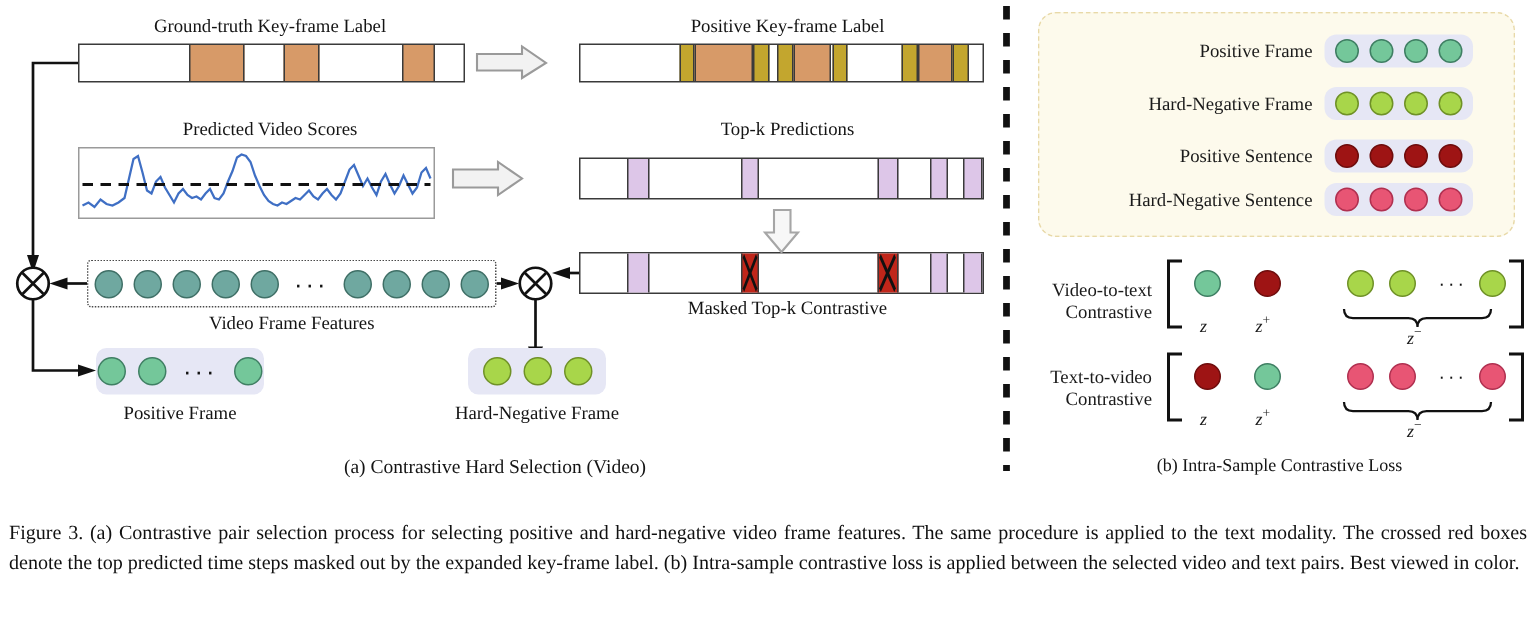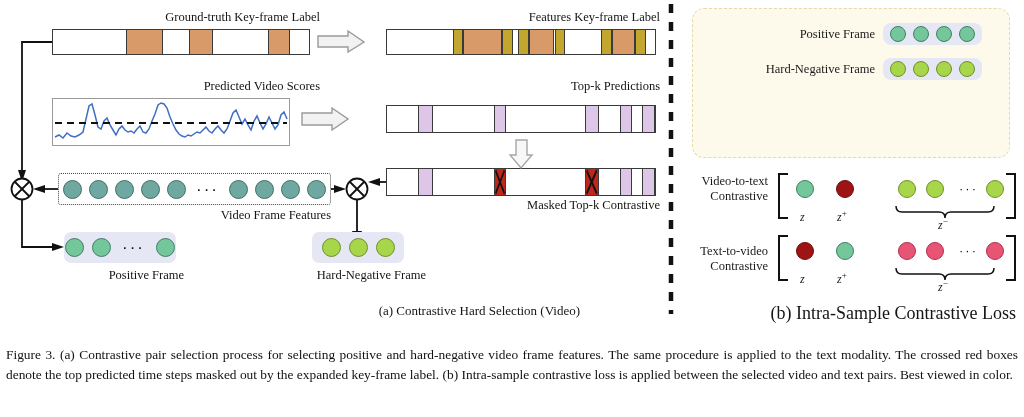--- a/index.html
+++ b/index.html
@@ -1,21 +1,21 @@
 <!DOCTYPE html>
 <html><head>
 <meta charset="utf-8">
 <style>
   html,body{margin:0;padding:0;background:#ffffff;}
   body{width:1024px;height:417px;font-family:"Liberation Serif",serif;color:#1a1a1a;}
   #root{position:relative;width:1024px;height:417px;overflow:hidden;}
 
   .abs{position:absolute;}
   .lbl{font-family:"Liberation Serif",serif;font-size:12.5px;color:#141414;white-space:nowrap;}
-  .lbl-c{text-align:right;}
+  .lbl-c{text-align:center;}
 
   
   .track{position:absolute;box-sizing:border-box;border:1.6px solid #3a3a3a;background:#fff;}
   .seg{position:absolute;top:0;bottom:0;box-sizing:border-box;}
 
   
   .plotbox{position:absolute;box-sizing:border-box;border:1.5px solid #9a9a9a;background:#fff;}
 
   
   .chipbox{position:absolute;box-sizing:border-box;display:flex;align-items:center;justify-content:center;}
@@ -60,21 +60,21 @@
 
     <div class="abs lbl lbl-c" style="left:40px;top:79px;width:280px;">Predicted Video Scores</div>
 
     <div class="plotbox" style="left:52px;top:98px;width:238px;height:48px;">
       <svg width="235" height="45" viewBox="0 0 235 45">
         <polyline fill="none" stroke="#3f6fc4" stroke-width="1.5" points="2,38 6,36 10,39 14,34 18,37 22,38 26,36 30,33 33,20 36,7 39,5 42,16 45,28 48,30 51,22 54,19 57,26 60,31 63,36 66,30 69,27 72,31 75,33 78,32 81,34 84,30 87,27 90,33 93,34 96,30 99,22 102,15 105,6 108,4 111,5 114,9 117,18 120,25 123,31 126,35 129,37 132,38 135,36 138,37 141,35 144,33 147,34 150,31 153,28 156,32 159,34 162,30 165,27 168,31 171,34 174,30 177,22 180,14 183,11 186,18 189,25 192,20 195,26 198,31 201,22 204,17 207,24 210,30 213,25 216,18 219,24 222,30 225,26 228,16 231,13 234,20"></polyline>
         <line x1="2" y1="24" x2="234" y2="24" stroke="#111" stroke-width="2" stroke-dasharray="7,5"></line>
       </svg>
     </div>
 
-    <div class="abs lbl lbl-c" style="left:390px;top:10px;width:270px;">Features Key-frame Label</div>
+    <div class="abs lbl lbl-c" style="left:390px;top:10px;width:270px;">Positive Key-frame Label</div>
 
     <div class="track" id="exp-track" style="left:386px;top:29px;width:270px;height:26px;">
         <div class="seg" style="left: 24.5%; width: 4%; background: rgb(195, 166, 46); border-left: 1.4px solid rgb(58, 58, 58); border-right: 1.4px solid rgb(58, 58, 58);"></div>
         <div class="seg" style="left: 28.5%; width: 14.5%; background: rgb(215, 154, 104); border-left: 1.4px solid rgb(58, 58, 58); border-right: 1.4px solid rgb(58, 58, 58);"></div>
         <div class="seg" style="left: 43%; width: 4%; background: rgb(195, 166, 46); border-left: 1.4px solid rgb(58, 58, 58); border-right: 1.4px solid rgb(58, 58, 58);"></div>
         <div class="seg" style="left: 49%; width: 4%; background: rgb(195, 166, 46); border-left: 1.4px solid rgb(58, 58, 58); border-right: 1.4px solid rgb(58, 58, 58);"></div>
         <div class="seg" style="left: 53%; width: 9.5%; background: rgb(215, 154, 104); border-left: 1.4px solid rgb(58, 58, 58); border-right: 1.4px solid rgb(58, 58, 58);"></div>
         <div class="seg" style="left: 62.5%; width: 4%; background: rgb(195, 166, 46); border-left: 1.4px solid rgb(58, 58, 58); border-right: 1.4px solid rgb(58, 58, 58);"></div>
         <div class="seg" style="left: 80%; width: 4%; background: rgb(195, 166, 46); border-left: 1.4px solid rgb(58, 58, 58); border-right: 1.4px solid rgb(58, 58, 58);"></div>
         <div class="seg" style="left: 84%; width: 8.5%; background: rgb(215, 154, 104); border-left: 1.4px solid rgb(58, 58, 58); border-right: 1.4px solid rgb(58, 58, 58);"></div>
@@ -213,26 +213,44 @@
           </div>
           <div class="legrow" style="left: 6px; top: 49px; width: 300px;">
             <div class="legname" style="width: 176px;">Hard-Negative Frame</div>
             <div class="legchips" style="margin-left: 8px;">
               <div class="dot" style="width: 16px; height: 16px; background: rgb(168, 214, 74); border-color: rgb(111, 145, 39);"></div>
               <div class="dot" style="width: 16px; height: 16px; background: rgb(168, 214, 74); border-color: rgb(111, 145, 39);"></div>
               <div class="dot" style="width: 16px; height: 16px; background: rgb(168, 214, 74); border-color: rgb(111, 145, 39);"></div>
               <div class="dot" style="width: 16px; height: 16px; background: rgb(168, 214, 74); border-color: rgb(111, 145, 39);"></div>
             </div>
           </div>
+          <div class="legrow" style="left: 6px; top: 84px; width: 300px;">
+            <div class="legname" style="width: 176px;">Positive Sentence</div>
+            <div class="legchips" style="margin-left: 8px;">
+              <div class="dot" style="width: 16px; height: 16px; background: rgb(158, 20, 20); border-color: rgb(110, 13, 13);"></div>
+              <div class="dot" style="width: 16px; height: 16px; background: rgb(158, 20, 20); border-color: rgb(110, 13, 13);"></div>
+              <div class="dot" style="width: 16px; height: 16px; background: rgb(158, 20, 20); border-color: rgb(110, 13, 13);"></div>
+              <div class="dot" style="width: 16px; height: 16px; background: rgb(158, 20, 20); border-color: rgb(110, 13, 13);"></div>
+            </div>
+          </div>
+          <div class="legrow" style="left: 6px; top: 113px; width: 300px;">
+            <div class="legname" style="width: 176px;">Hard-Negative Sentence</div>
+            <div class="legchips" style="margin-left: 8px;">
+              <div class="dot" style="width: 16px; height: 16px; background: rgb(232, 85, 116); border-color: rgb(176, 48, 80);"></div>
+              <div class="dot" style="width: 16px; height: 16px; background: rgb(232, 85, 116); border-color: rgb(176, 48, 80);"></div>
+              <div class="dot" style="width: 16px; height: 16px; background: rgb(232, 85, 116); border-color: rgb(176, 48, 80);"></div>
+              <div class="dot" style="width: 16px; height: 16px; background: rgb(232, 85, 116); border-color: rgb(176, 48, 80);"></div>
+            </div>
+          </div>
         </div>
     </div>
 
     <div id="contrast-rows" class="abs" style="left:676px;top:172px;width:344px;height:120px;">
         <div class="crow" style="left: 0px; top: 0px; width: 344px; height: 58px;">
-          <div class="cname" style="position: absolute; left: 0px; top: 2px; width: 92px;">
+          <div class="cname" style="position: absolute; left: 0px; top: 14px; width: 92px;">
             <div>Video-to-text</div>
             <div>Contrastive</div>
           </div>
           <div style="position: absolute; left: 100px; top: 0px;">
             <svg width="244" height="56">
               <polyline points="12,2 3,2 3,46 12,46" fill="none" stroke="#111" stroke-width="2"></polyline>
               <polyline points="230,2 239,2 239,46 230,46" fill="none" stroke="#111" stroke-width="2"></polyline>
               <path d="M 120 34 q 0 6 6 6 L 163 40 q 6 0 6 6 q 0 -6 6 -6 L 212 40 q 6 0 6 -6" fill="none" stroke="#111" stroke-width="1.5"></path>
             </svg>
           </div>
@@ -263,18 +281,18 @@
           <div class="dot" style="width: 18px; height: 18px; background: rgb(232, 85, 116); border-color: rgb(176, 48, 80); position: absolute; left: 222px; top: 8px;"></div>
           <div class="dot" style="width: 18px; height: 18px; background: rgb(232, 85, 116); border-color: rgb(176, 48, 80); position: absolute; left: 250px; top: 8px;"></div>
           <div class="dot" style="width: 18px; height: 18px; background: rgb(232, 85, 116); border-color: rgb(176, 48, 80); position: absolute; left: 310px; top: 8px;"></div>
           <span class="ell" style="position: absolute; left: 280px; top: 10px; font-size: 13px;">···</span>
           <span class="zlab" style="position: absolute; left: 124px; top: 38px;">z</span>
           <span class="zlab" style="position: absolute; left: 161px; top: 36px;">z<span class="zsup">+</span></span>
           <span class="zlab" style="position: absolute; left: 262px; top: 44px;">z<span class="zsup">−</span></span>
         </div>
       </div>
 
-    <div class="abs lbl lbl-c" style="left:690px;top:303px;width:326px;font-size:18px;">(b) Intra-Sample Contrastive Loss</div>
+    <div class="abs lbl lbl-c" style="left:690px;top:303px;width:326px;font-size:12px;">(b) Intra-Sample Contrastive Loss</div>
   </div>
 
   <div class="caption">Figure 3. (a) Contrastive pair selection process for selecting positive and hard-negative video frame features. The same procedure is applied to the text modality. The crossed red boxes denote the top predicted time steps masked out by the expanded key-frame label. (b) Intra-sample contrastive loss is applied between the selected video and text pairs. Best viewed in color.</div>
 
 </div>
 
 </body></html>

